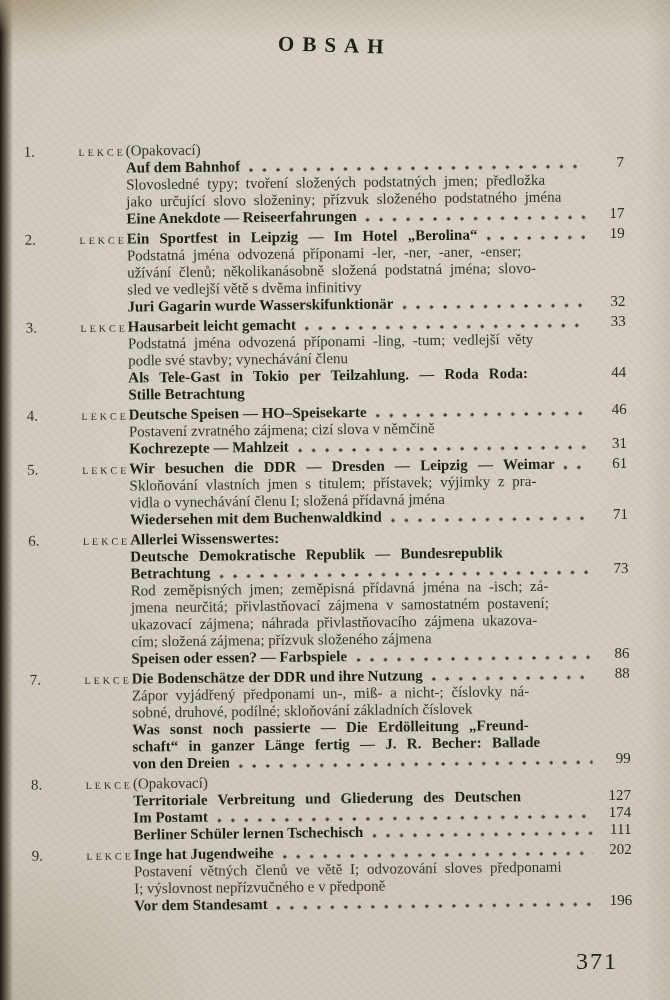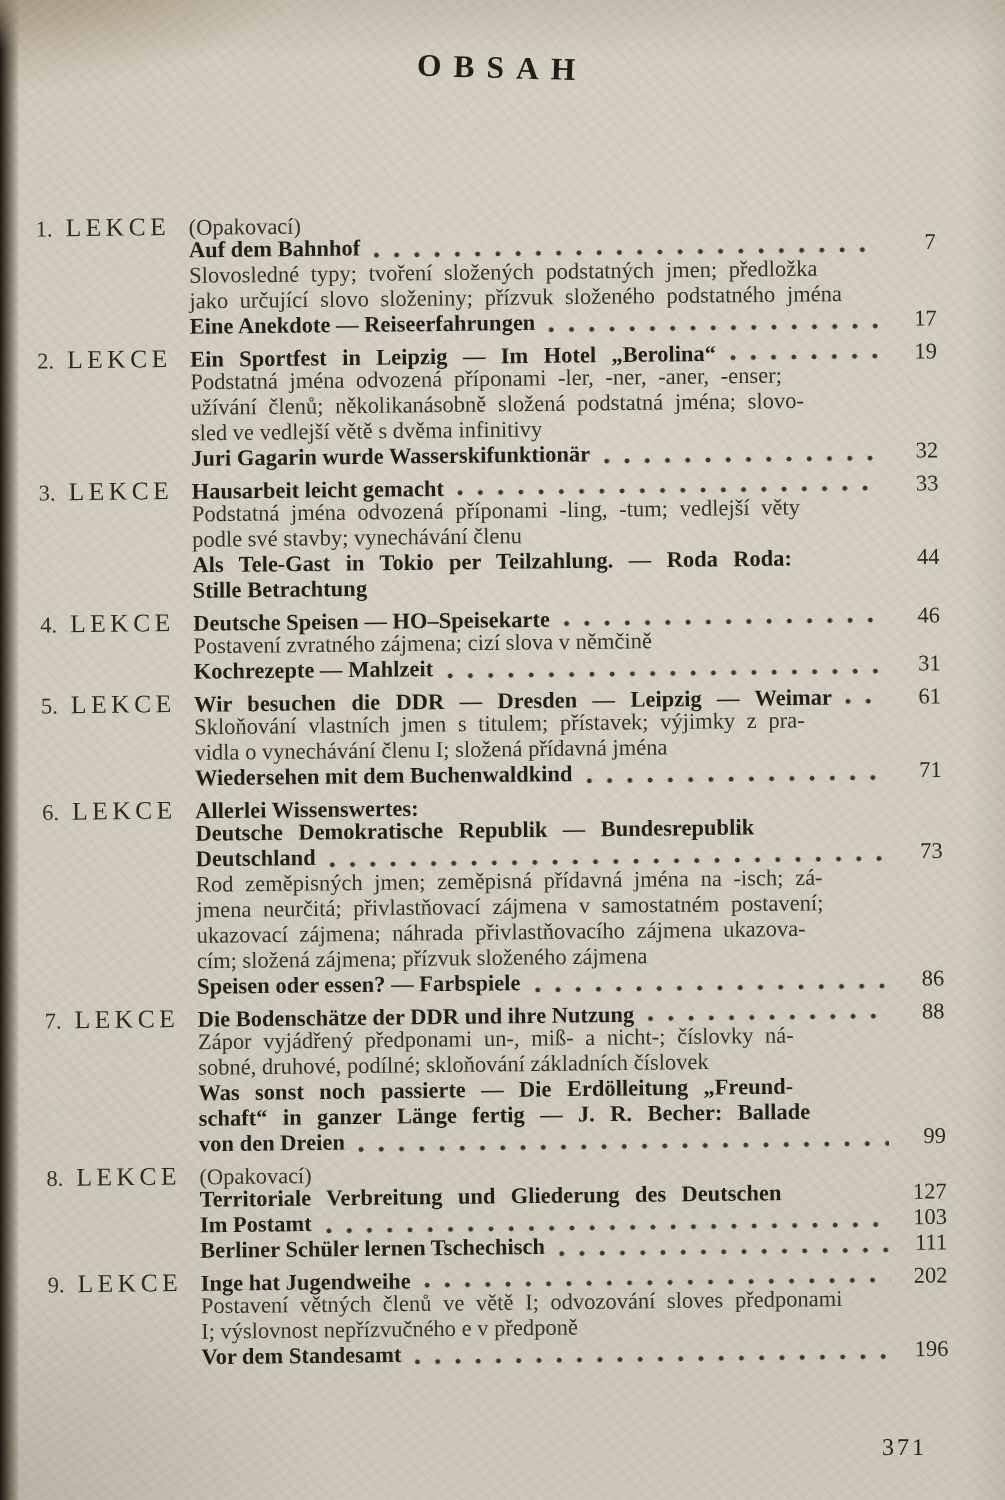--- a/index.html
+++ b/index.html
@@ -46,39 +46,39 @@
     transform-origin:0 50%;
   }
   .line{
     display:flex;align-items:baseline;
     line-height:17px;height:17px;
     white-space:nowrap;
   }
   .line.lesson{ margin-top:3px; }
   .toc .line:first-child{ margin-top:0; }
   .num{ width:20px; flex:0 0 auto; }
-  .lekce{ width:82px; flex:0 0 auto; letter-spacing:3px; font-size:17px; color:#2c2923; }
+  .lekce{ width:82px; flex:0 0 auto; letter-spacing:3px; font-size:10px; color:#2c2923;text-align:right; }
   .txt{ white-space:nowrap; }
   .line.bold .txt{ font-weight:bold; color:#221f19; }
   .line.just .txt{ word-spacing:4px; }
   .line.wide .txt{ word-spacing:6.5px; }
   .dots{
     flex:1 1 auto;
     min-width:10px;
     height:4px;
     align-self:flex-end;
     margin:0 8px 3px 9px;
     background-image:radial-gradient(circle at 2px 2px, #3b372e 1.35px, rgba(0,0,0,0) 1.9px);
     background-size:13.5px 4px;
     background-repeat:repeat-x;
   }
   .pg{ margin-left:auto; min-width:30px; text-align:right; flex:0 0 auto; color:#2b2822; }
   .folio{
     position:absolute; right:52px; bottom:25px;
-    font-size:16px; letter-spacing:2px; color:#24211b;
+    font-size:24px; letter-spacing:2px; color:#24211b;
   }
 </style>
 </head>
 <body>
 
 <div class="page">
   <div class="texture"></div>
   <div class="binding"></div>
 
   <div class="title-wrap">
@@ -236,21 +236,21 @@
   </div>
       <div class="line bold wide">
     <span class="num"></span>
     <span class="lekce"></span>
     <span class="txt">Deutsche Demokratische Republik — Bundesrepublik</span>
 
   </div>
       <div class="line bold">
     <span class="num"></span>
     <span class="lekce"></span>
-    <span class="txt">Deutschland</span>
+    <span class="txt">Betrachtung</span>
     <span class="dots"></span>
     <span class="pg">73</span>
   </div>
       <div class="line just">
     <span class="num"></span>
     <span class="lekce"></span>
     <span class="txt">Rod zeměpisných jmen; zeměpisná přídavná jména na -isch; zá-</span>
 
   </div>
       <div class="line just">
@@ -327,21 +327,21 @@
     <span class="lekce"></span>
     <span class="txt">Territoriale Verbreitung und Gliederung des Deutschen</span>
 
     <span class="pg">127</span>
   </div>
       <div class="line bold">
     <span class="num"></span>
     <span class="lekce"></span>
     <span class="txt">Im Postamt</span>
     <span class="dots"></span>
-    <span class="pg">103</span>
+    <span class="pg">174</span>
   </div>
       <div class="line bold">
     <span class="num"></span>
     <span class="lekce"></span>
     <span class="txt">Berliner Schüler lernen Tschechisch</span>
     <span class="dots"></span>
     <span class="pg">111</span>
   </div>
       <div class="line lesson bold">
     <span class="num">9.</span>

